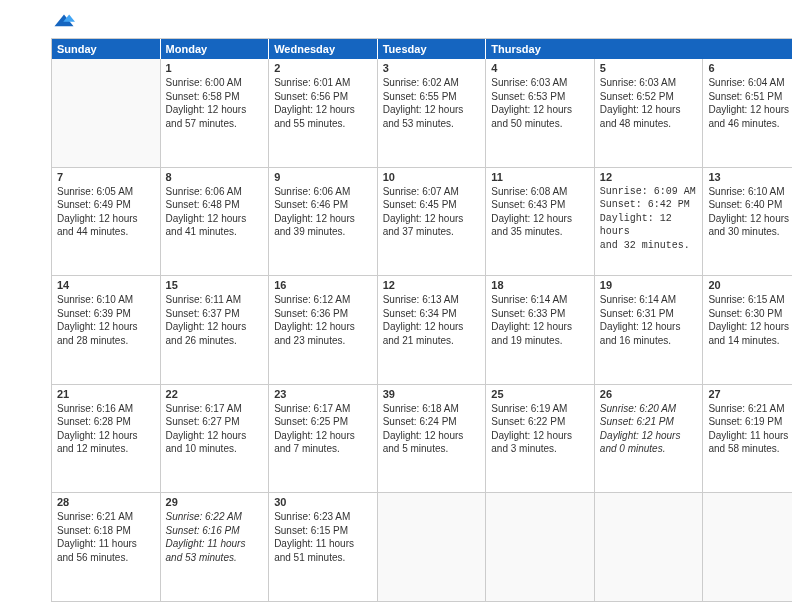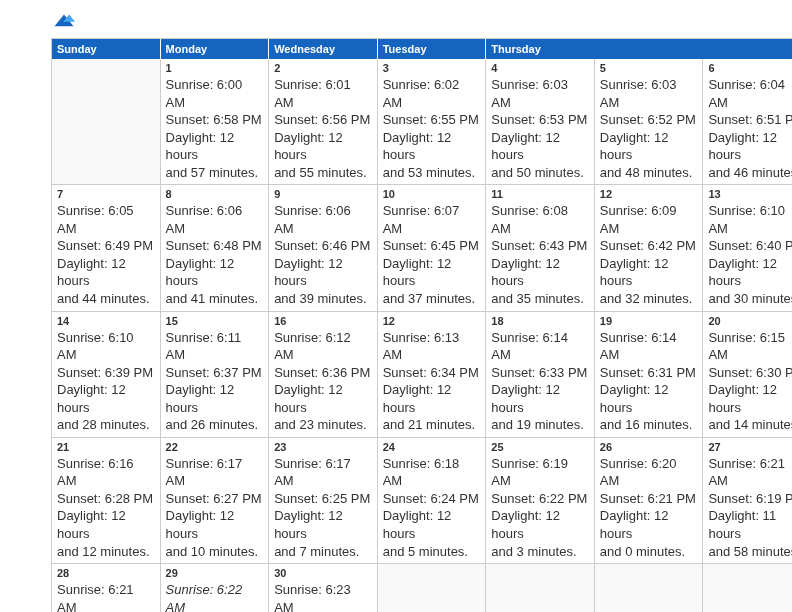--- a/index.html
+++ b/index.html
@@ -91,21 +91,21 @@
     }
     .cal-cell:last-child { border-right: none; }
     .cal-cell.empty { background: #f9f9f9; }
     .day-num {
       font-size: 11px;
       font-weight: bold;
       color: #333;
       margin-bottom: 2px;
     }
     .cell-text {
-      font-size: 13px;
+      font-size: 10px;
       color: #333;
       line-height: 1.35;
     }
     .outer-border {
       border: 1px solid #ccc;
     }
   </style>
 </head>
 <body>
 
@@ -214,21 +214,21 @@
           </div>
           <div class="cal-cell">
             <div class="day-num">11</div>
             <div class="cell-text" style="white-space: pre-line;">Sunrise: 6:08 AM
 Sunset: 6:43 PM
 Daylight: 12 hours
 and 35 minutes.</div>
           </div>
           <div class="cal-cell">
             <div class="day-num">12</div>
-            <div class="cell-text" style="white-space: pre-line;">Sunrise: 6:09 AM
+            <div class="cell-text" style="white-space: pre-line; font-family: Liberation Mono, monospace;">Sunrise: 6:09 AM
 Sunset: 6:42 PM
 Daylight: 12 hours
 and 32 minutes.</div>
           </div>
           <div class="cal-cell">
             <div class="day-num">13</div>
             <div class="cell-text" style="white-space: pre-line;">Sunrise: 6:10 AM
 Sunset: 6:40 PM
 Daylight: 12 hours
 and 30 minutes.</div>
@@ -301,36 +301,36 @@
 and 10 minutes.</div>
           </div>
           <div class="cal-cell">
             <div class="day-num">23</div>
             <div class="cell-text" style="white-space: pre-line;">Sunrise: 6:17 AM
 Sunset: 6:25 PM
 Daylight: 12 hours
 and 7 minutes.</div>
           </div>
           <div class="cal-cell">
-            <div class="day-num">24</div>
+            <div class="day-num">39</div>
             <div class="cell-text" style="white-space: pre-line;">Sunrise: 6:18 AM
 Sunset: 6:24 PM
 Daylight: 12 hours
 and 5 minutes.</div>
           </div>
           <div class="cal-cell">
             <div class="day-num">25</div>
             <div class="cell-text" style="white-space: pre-line;">Sunrise: 6:19 AM
 Sunset: 6:22 PM
 Daylight: 12 hours
 and 3 minutes.</div>
           </div>
           <div class="cal-cell">
             <div class="day-num">26</div>
-            <div class="cell-text" style="white-space: pre-line;">Sunrise: 6:20 AM
+            <div class="cell-text" style="white-space: pre-line; font-style: italic;">Sunrise: 6:20 AM
 Sunset: 6:21 PM
 Daylight: 12 hours
 and 0 minutes.</div>
           </div>
           <div class="cal-cell">
             <div class="day-num">27</div>
             <div class="cell-text" style="white-space: pre-line;">Sunrise: 6:21 AM
 Sunset: 6:19 PM
 Daylight: 11 hours
 and 58 minutes.</div>

